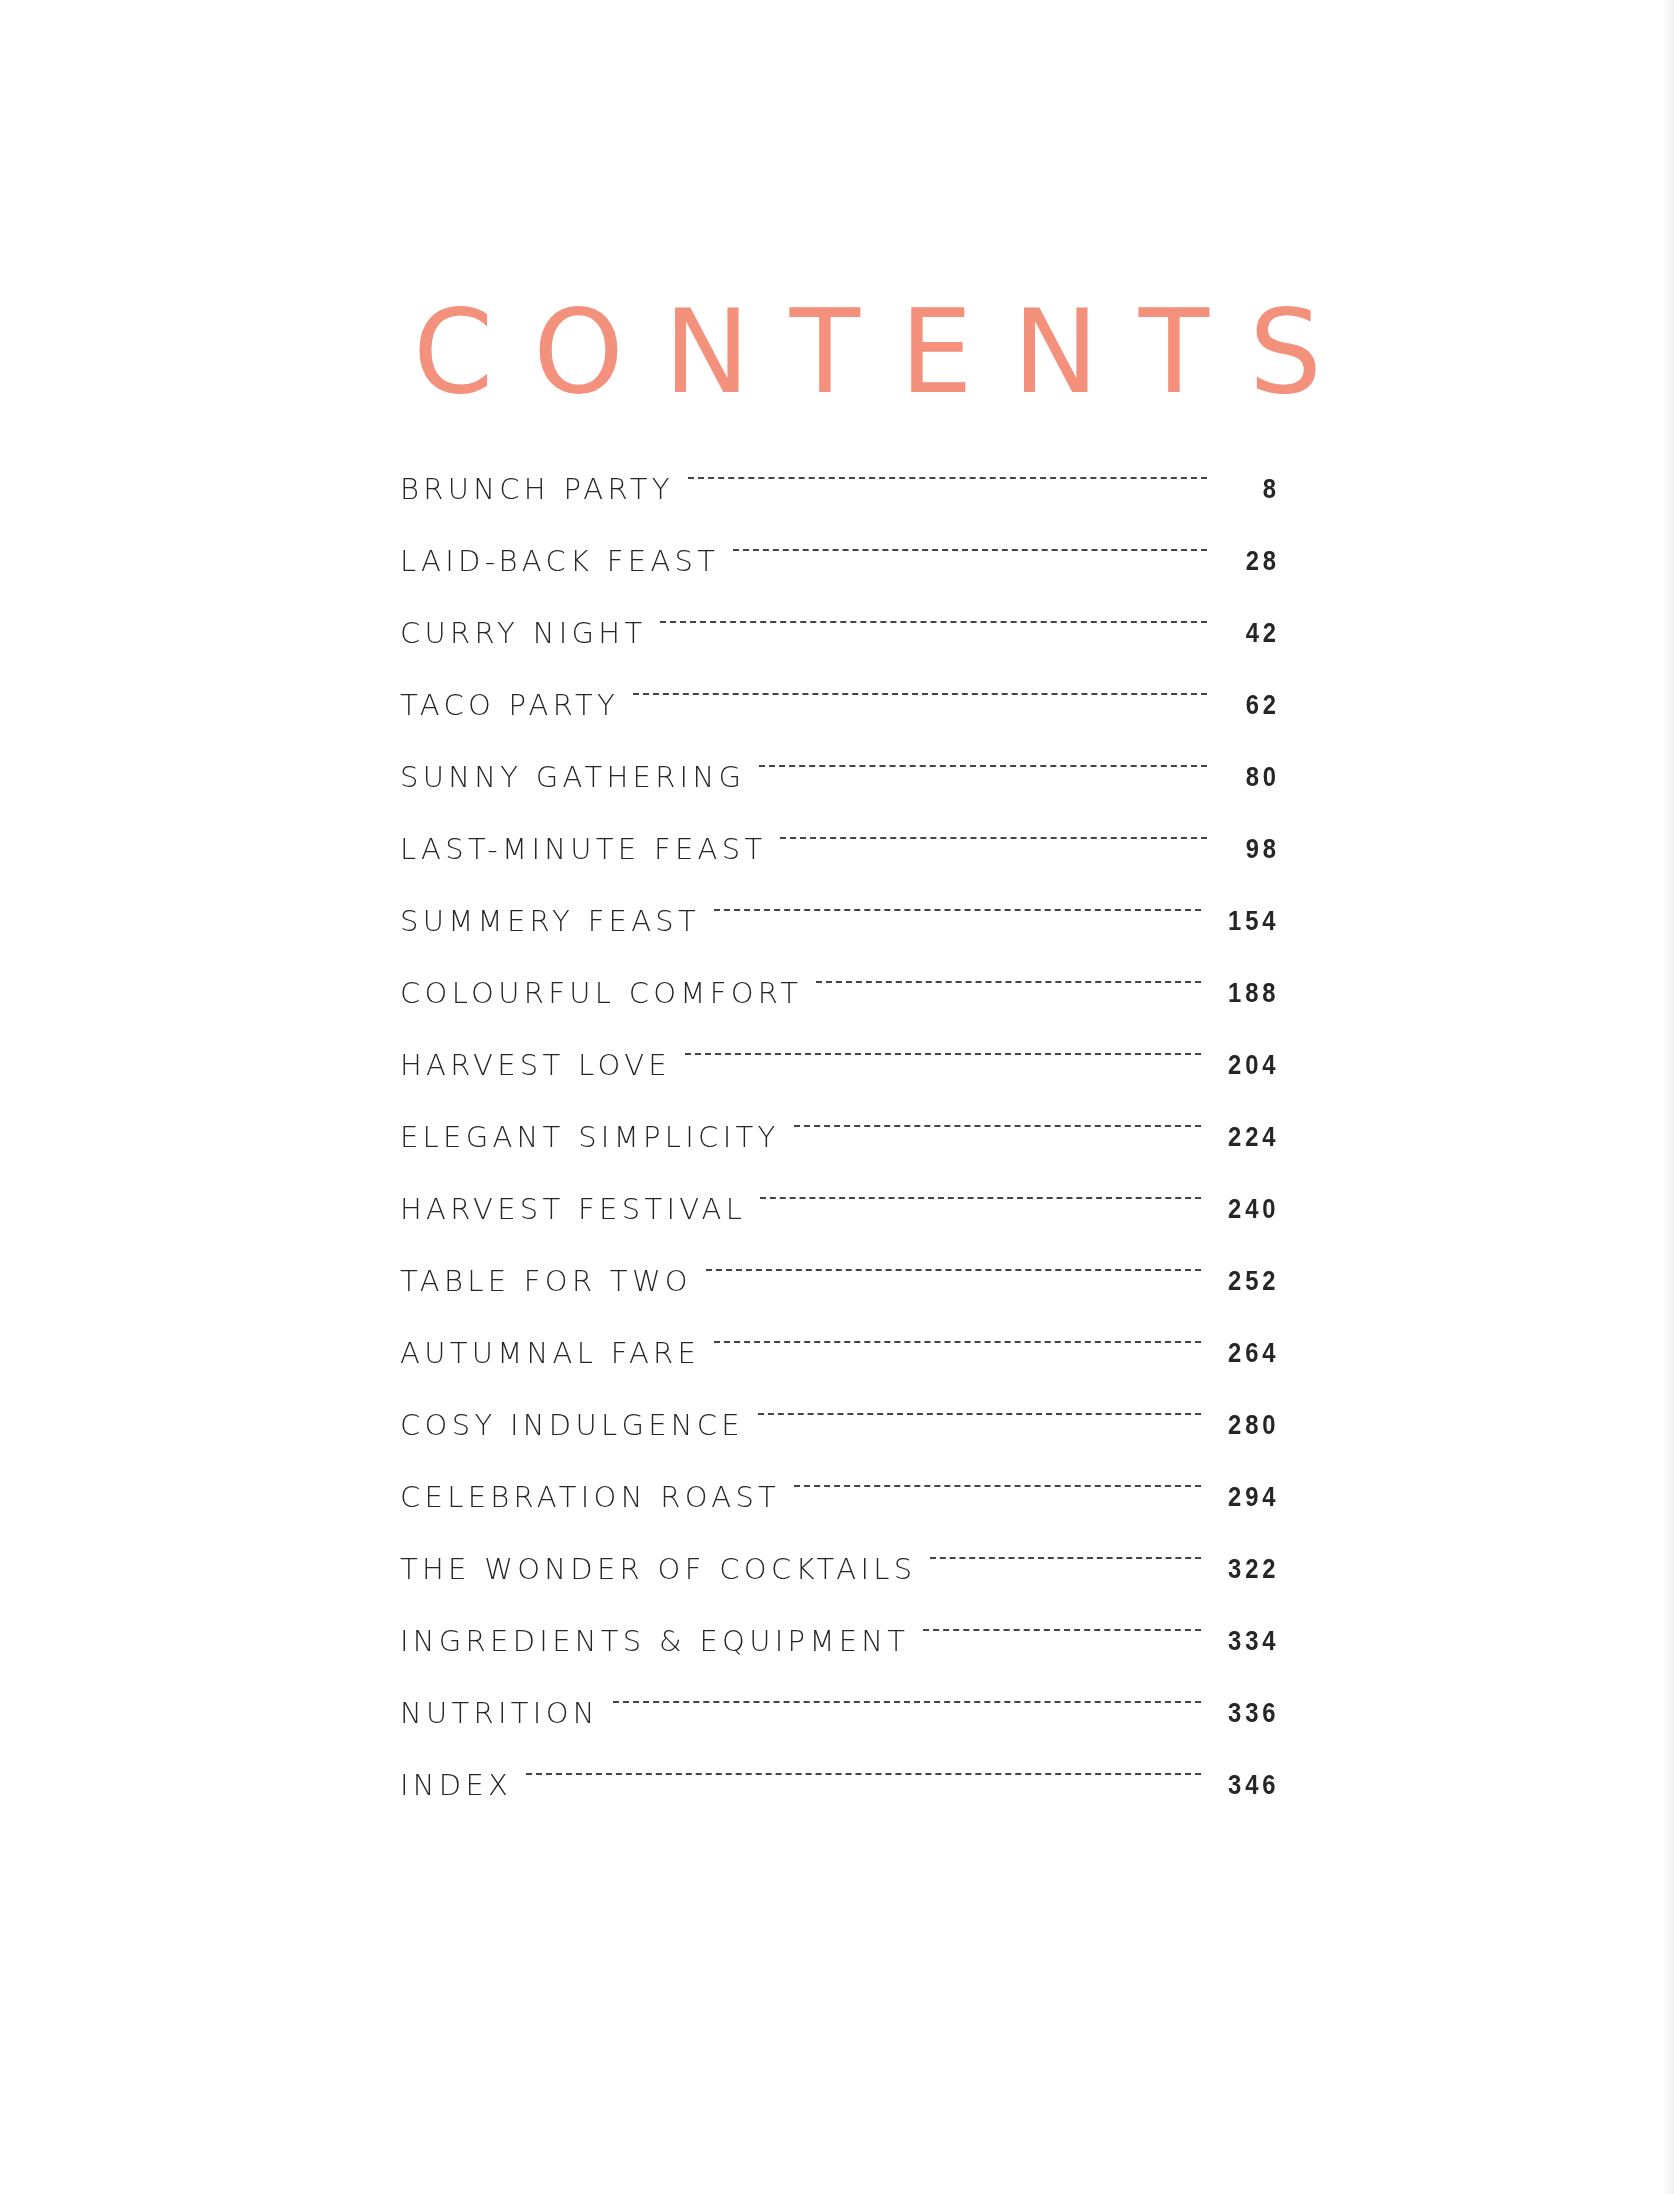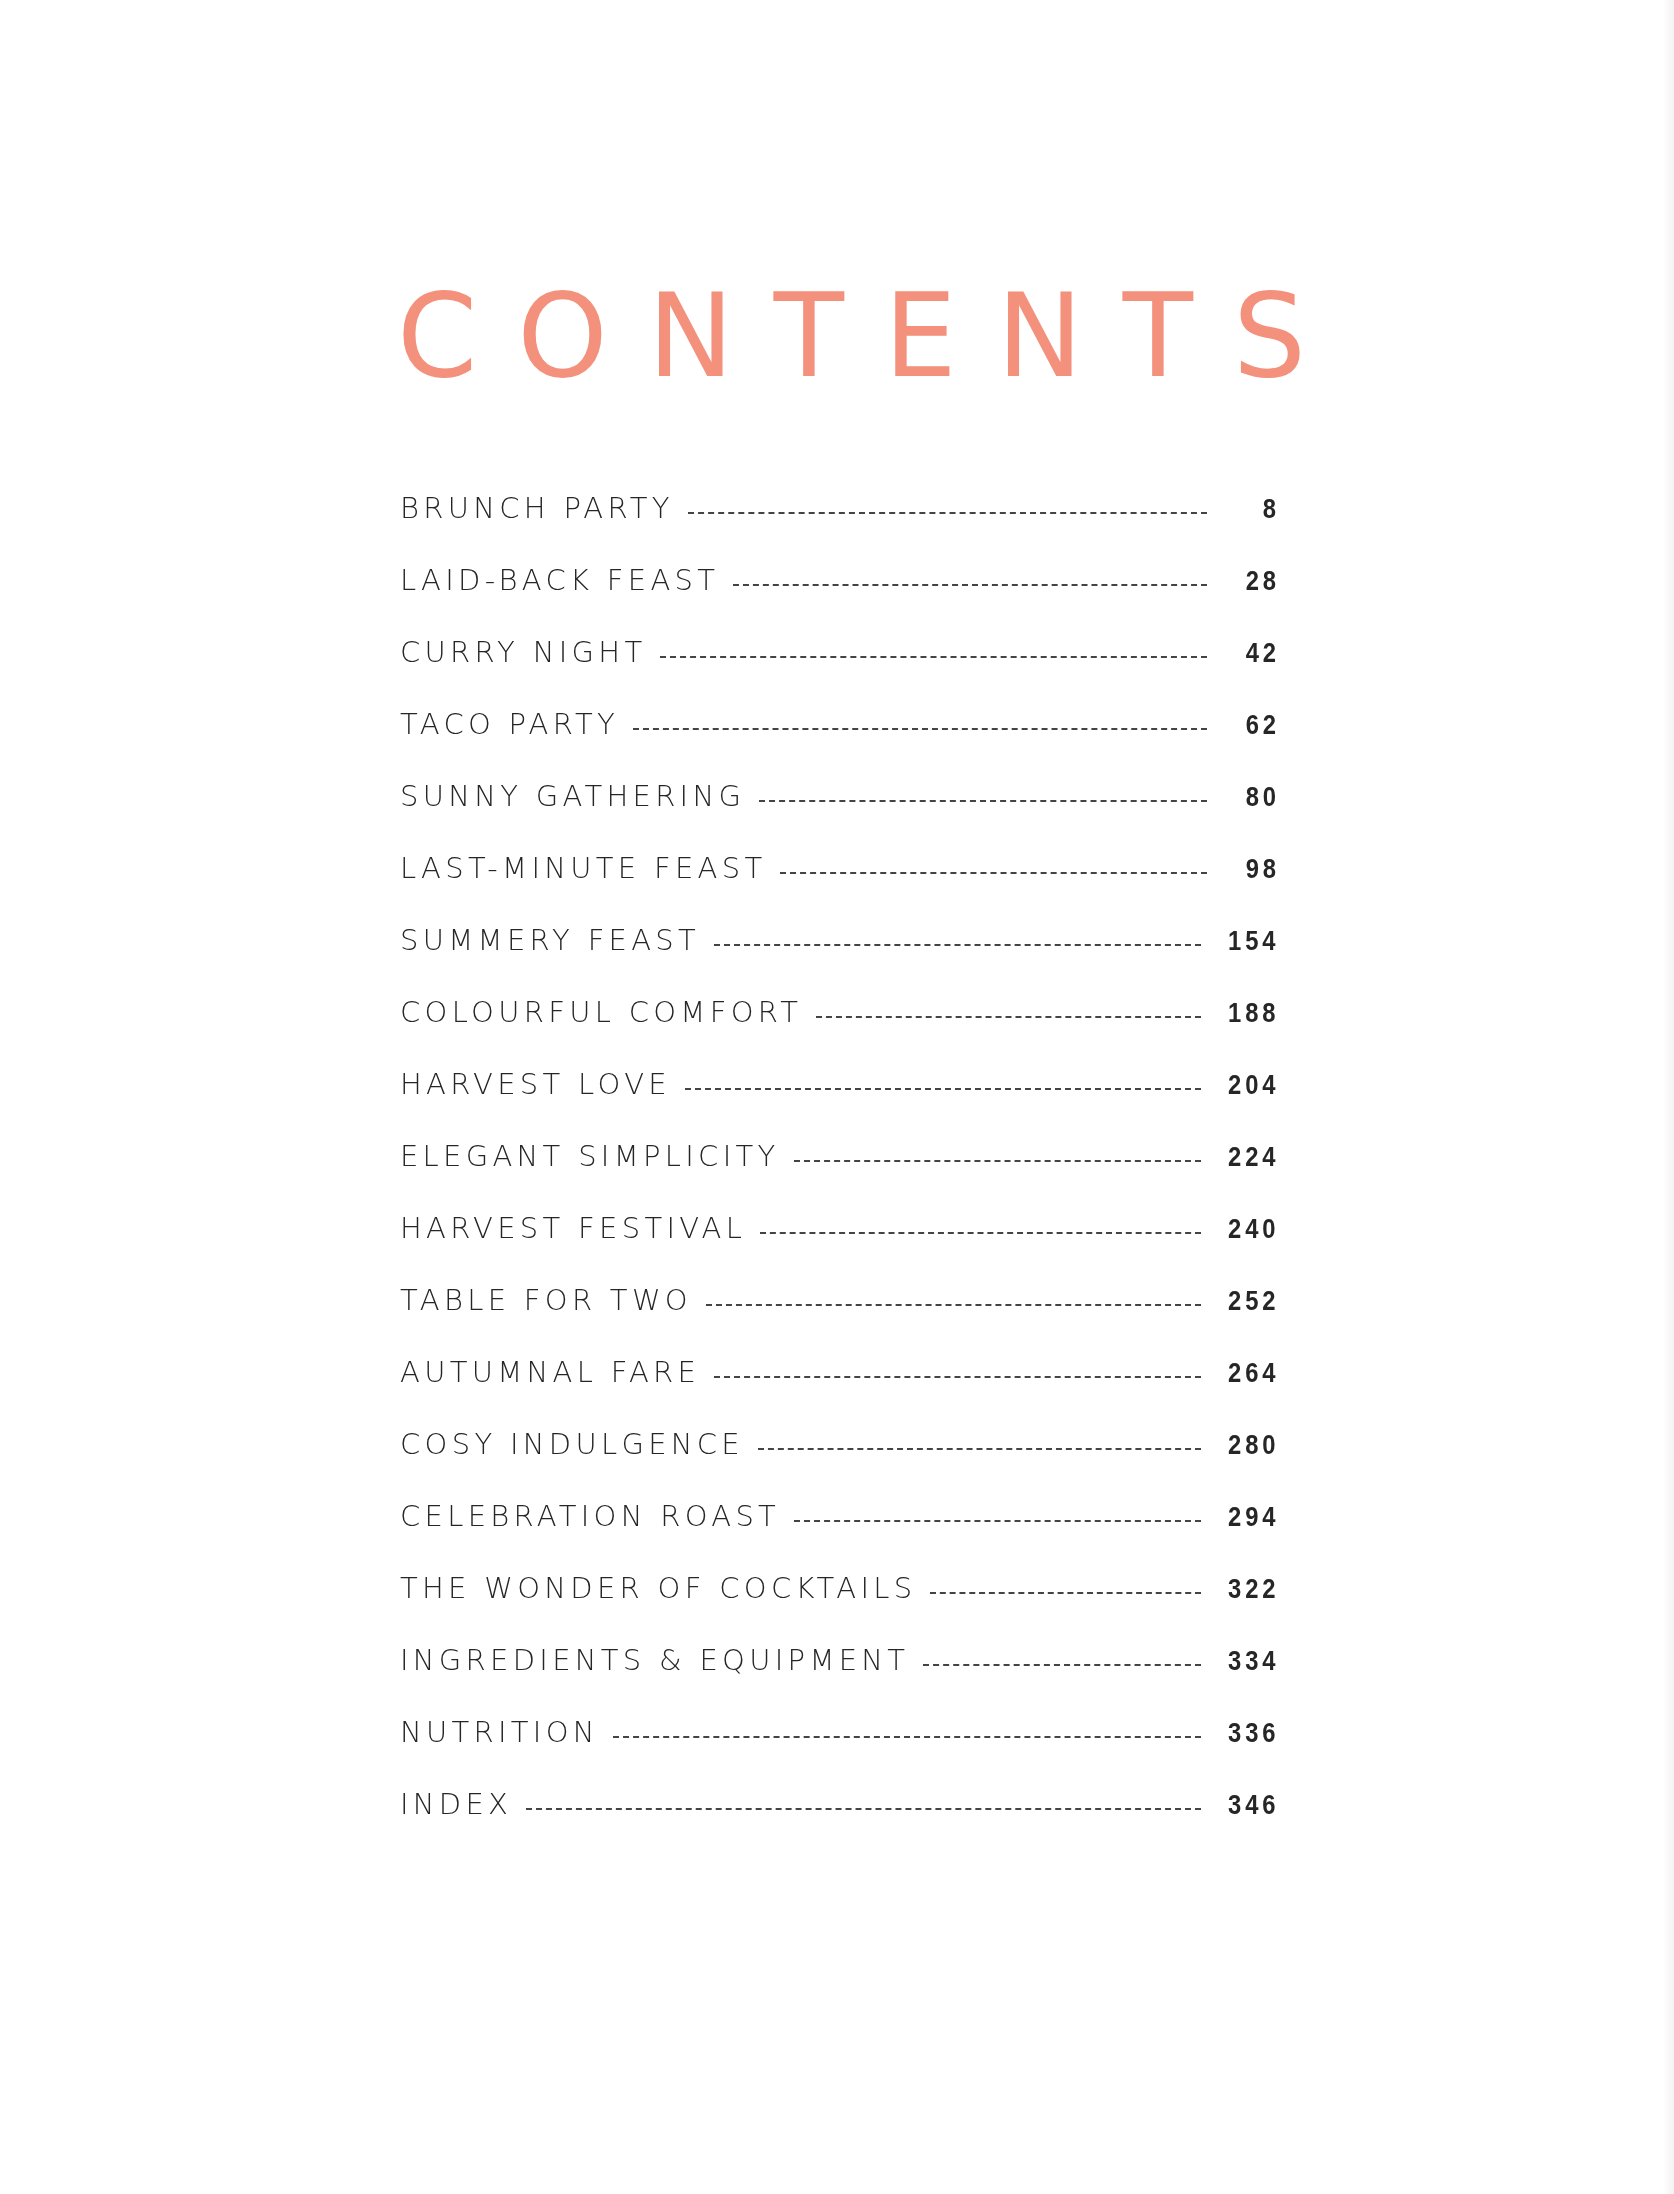--- a/index.html
+++ b/index.html
@@ -25,21 +25,21 @@
     color: #f3917c;
     white-space: nowrap;
   }
   .toc {
     position: absolute;
     left: 400px; top: 453px;
     width: 880px;
   }
   .row {
     display: flex;
-    align-items: flex-end;
+    align-items: center;
     height: 72px;
     position: relative;
   }
   .label {
     font-family: "DejaVu Sans", sans-serif;
     font-size: 29px;
     letter-spacing: 4.3px;
     color: #262626;
     white-space: nowrap;
     font-weight: 300;
@@ -62,21 +62,21 @@
     text-align: right;
     transform: scaleX(0.85);
     transform-origin: right center;
   }
 </style>
 </head>
 <body>
 
 <div class="page-edge"></div>
 
-<h1 class="title" style="margin:0;">CONTENTS</h1>
+<h1 class="title" style="margin:16px;">CONTENTS</h1>
 
 <div class="toc">
   <div class="row">
       <span class="label">BRUNCH PARTY</span>
       <span class="leader"></span>
       <span class="page">8</span>
     </div>
   <div class="row">
       <span class="label">LAID-BACK FEAST</span>
       <span class="leader"></span>

